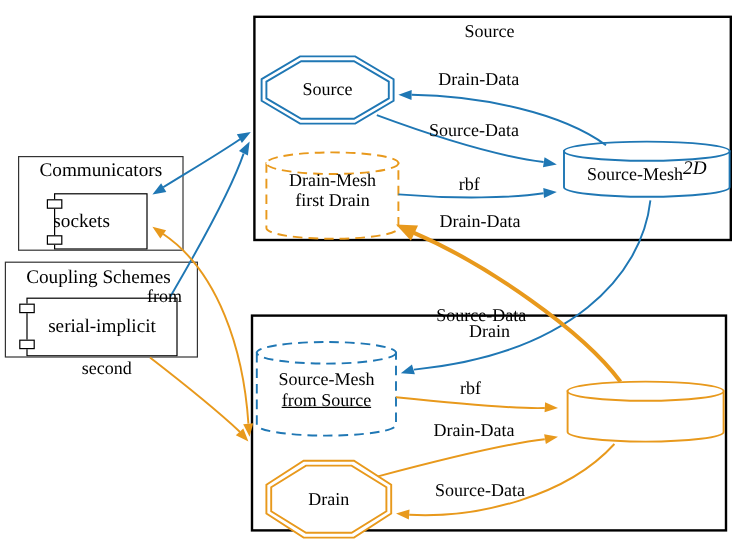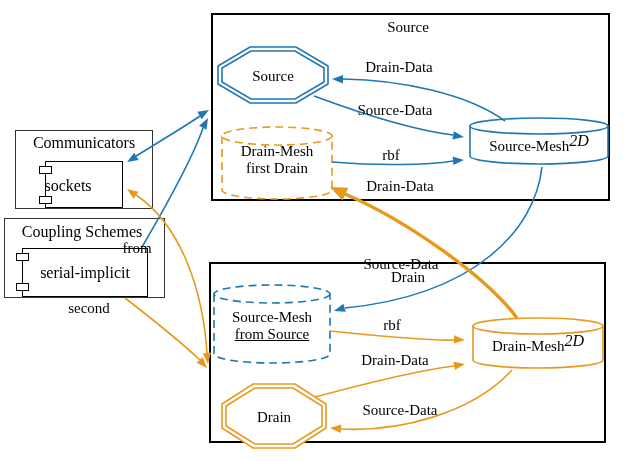--- a/index.html
+++ b/index.html
@@ -111,19 +111,18 @@
   <div class="lbl" style="left:395px;top:110px;">Source-Data</div>
   <div class="lbl" style="left:391px;top:155px;">rbf</div>
   <div class="lbl" style="left:400px;top:186px;">Drain-Data</div>
 
   <div class="lbl" style="left:401px;top:264px;">Source-Data</div>
   <div class="lbl" style="left:408px;top:277px;">Drain</div>
   <div class="lbl" style="left:272px;top:326px;">
     <span style="display:block;">Source-Mesh</span>
     <span style="display:block;text-decoration:underline;">from Source</span>
   </div>
-  <div class="lbl" style="left:538px;top:346px;"><span>Drain-Mesh</span><span class="sup">2D</span></div>
   <div class="lbl" style="left:392px;top:325px;">rbf</div>
   <div class="lbl" style="left:395px;top:360px;">Drain-Data</div>
   <div class="lbl" style="left:400px;top:410px;">Source-Data</div>
   <div class="lbl" style="left:274px;top:417px;">Drain</div>
 
 </div>
 
 </body></html>

